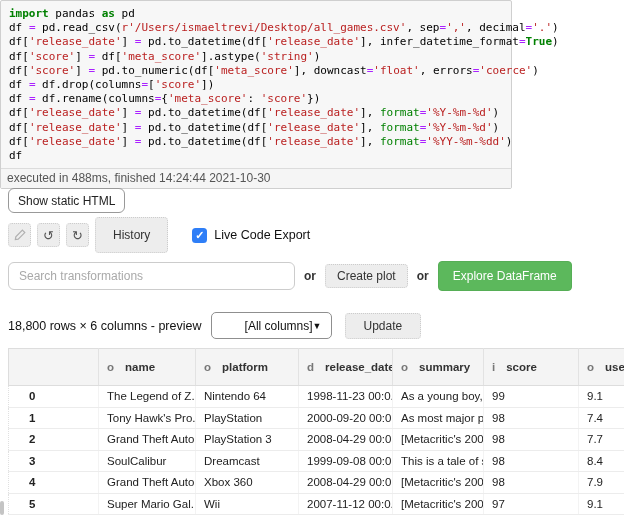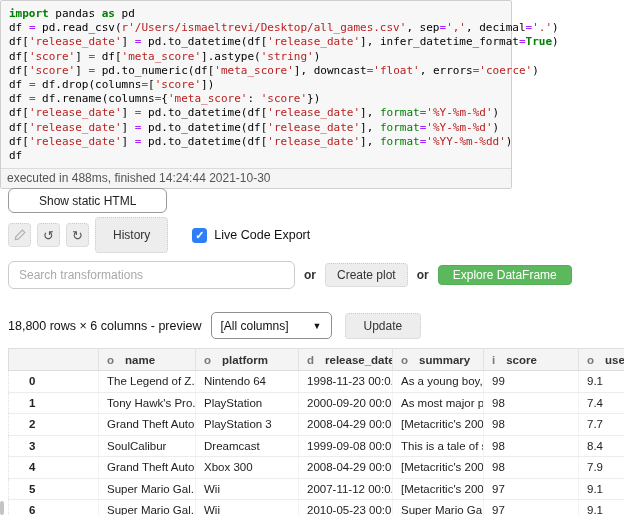--- a/index.html
+++ b/index.html
@@ -35,21 +35,21 @@
     border-top: 1px solid #dcdcdc;
     background: #f5f5f5;
     font-size: 12px;
     color: #555;
     padding: 2px 6px 3px 6px;
   }
 
   
   .show-static {
     position: absolute; top: 188px; left: 8px;
-    height: 25px; padding: 0 30px;
+    height: 25px; padding: 0 9px;
     background: #fff; border: 1px solid #999;
     border-radius: 6px; font-size: 12px; color: #222;
     font-family: inherit; cursor: pointer;
   }
   .toolbar {
     position: absolute; top: 217px; left: 8px;
     display: flex; align-items: center;
   }
   .icon-btn {
     width: 23px; height: 24px;
@@ -86,53 +86,53 @@
     background: #fff; outline: none;
   }
   .search-input::placeholder { color: #a9a9a9; }
   .or-text { font-size: 12px; color: #333; margin: 0 9px; font-weight: bold; }
   .plot-btn {
     height: 24px; padding: 0 11px;
     background: #ededed; border: 1px dotted #ccc; border-radius: 4px;
     font-size: 12px; color: #333; font-family: inherit; cursor: pointer; white-space: nowrap;
   }
   .green-btn {
-    height: 20px; padding: 0 14px;
+    height: 30px; padding: 0 14px;
     background: #5cb85c; border: 1px solid #56ae56; border-radius: 4px;
     font-size: 12px; color: #fff; font-family: inherit; cursor: pointer; white-space: nowrap;
   }
 
   
   .preview-row {
     position: absolute; top: 312px; left: 8px;
     display: flex; align-items: center; font-size: 12.5px; color: #111;
   }
   .col-select {
     margin-left: 9px; width: 121px; height: 27px;
     border: 1px solid #8f8f8f; border-radius: 5px; background: #fff;
-    display: flex; align-items: center; justify-content: space-between;
+    display: flex; align-items: center; justify-content: flex-end;
     padding: 0 9px; font-size: 12px; color: #111; cursor: pointer;
   }
   .col-select .caret { font-size: 9px; color: #111; }
   .update-btn {
     margin-left: 13px; height: 26px; padding: 0 18px;
     background: #ededed; border: 1px dotted #ccc; border-radius: 4px;
     font-size: 12px; color: #333; font-family: inherit; cursor: pointer;
   }
 
   
   .table-wrap {
     position: absolute; top: 348px; left: 8px;
     width: 616px; height: 167px; overflow: hidden;
   }
   table { border-collapse: collapse; table-layout: fixed; width: 660px; font-size: 11.5px; }
   th {
     background: #f4f4f4;
     border-top: 1px solid #ddd; border-bottom: 1px solid #ddd; border-right: 1px solid #e2e2e2;
-    height: 22px; text-align: left; padding: 4px 8px;
+    height: 22px; text-align: left; padding: 12px 8px;
     font-weight: bold; color: #333; white-space: nowrap; overflow: hidden;
   }
   th:first-child { border-left: 1px solid #ddd; }
   .dtype { color: #777; margin-right: 11px; }
   td {
     height: 21.5px; padding: 0 8px;
     border-bottom: 1px solid #ececec; border-right: 1px solid #f3f3f3;
     white-space: nowrap; overflow: hidden; color: #222; background: #fff;
   }
   td.idx { font-weight: bold; padding-left: 20px; border-left: 1px dotted #e0e0e0; }
@@ -245,21 +245,21 @@
           <td>SoulCalibur</td>
           <td>Dreamcast</td>
           <td>1999-09-08 00:0...</td>
           <td>This is a tale of s...</td>
           <td>98</td>
           <td>8.4</td>
         </tr>
         <tr>
           <td class="idx">4</td>
           <td>Grand Theft Auto...</td>
-          <td>Xbox 300</td>
+          <td>Xbox 360</td>
           <td>2008-04-29 00:0...</td>
           <td>[Metacritic's 200...</td>
           <td>98</td>
           <td>7.9</td>
         </tr>
         <tr>
           <td class="idx">5</td>
           <td>Super Mario Gal...</td>
           <td>Wii</td>
           <td>2007-11-12 00:0...</td>

